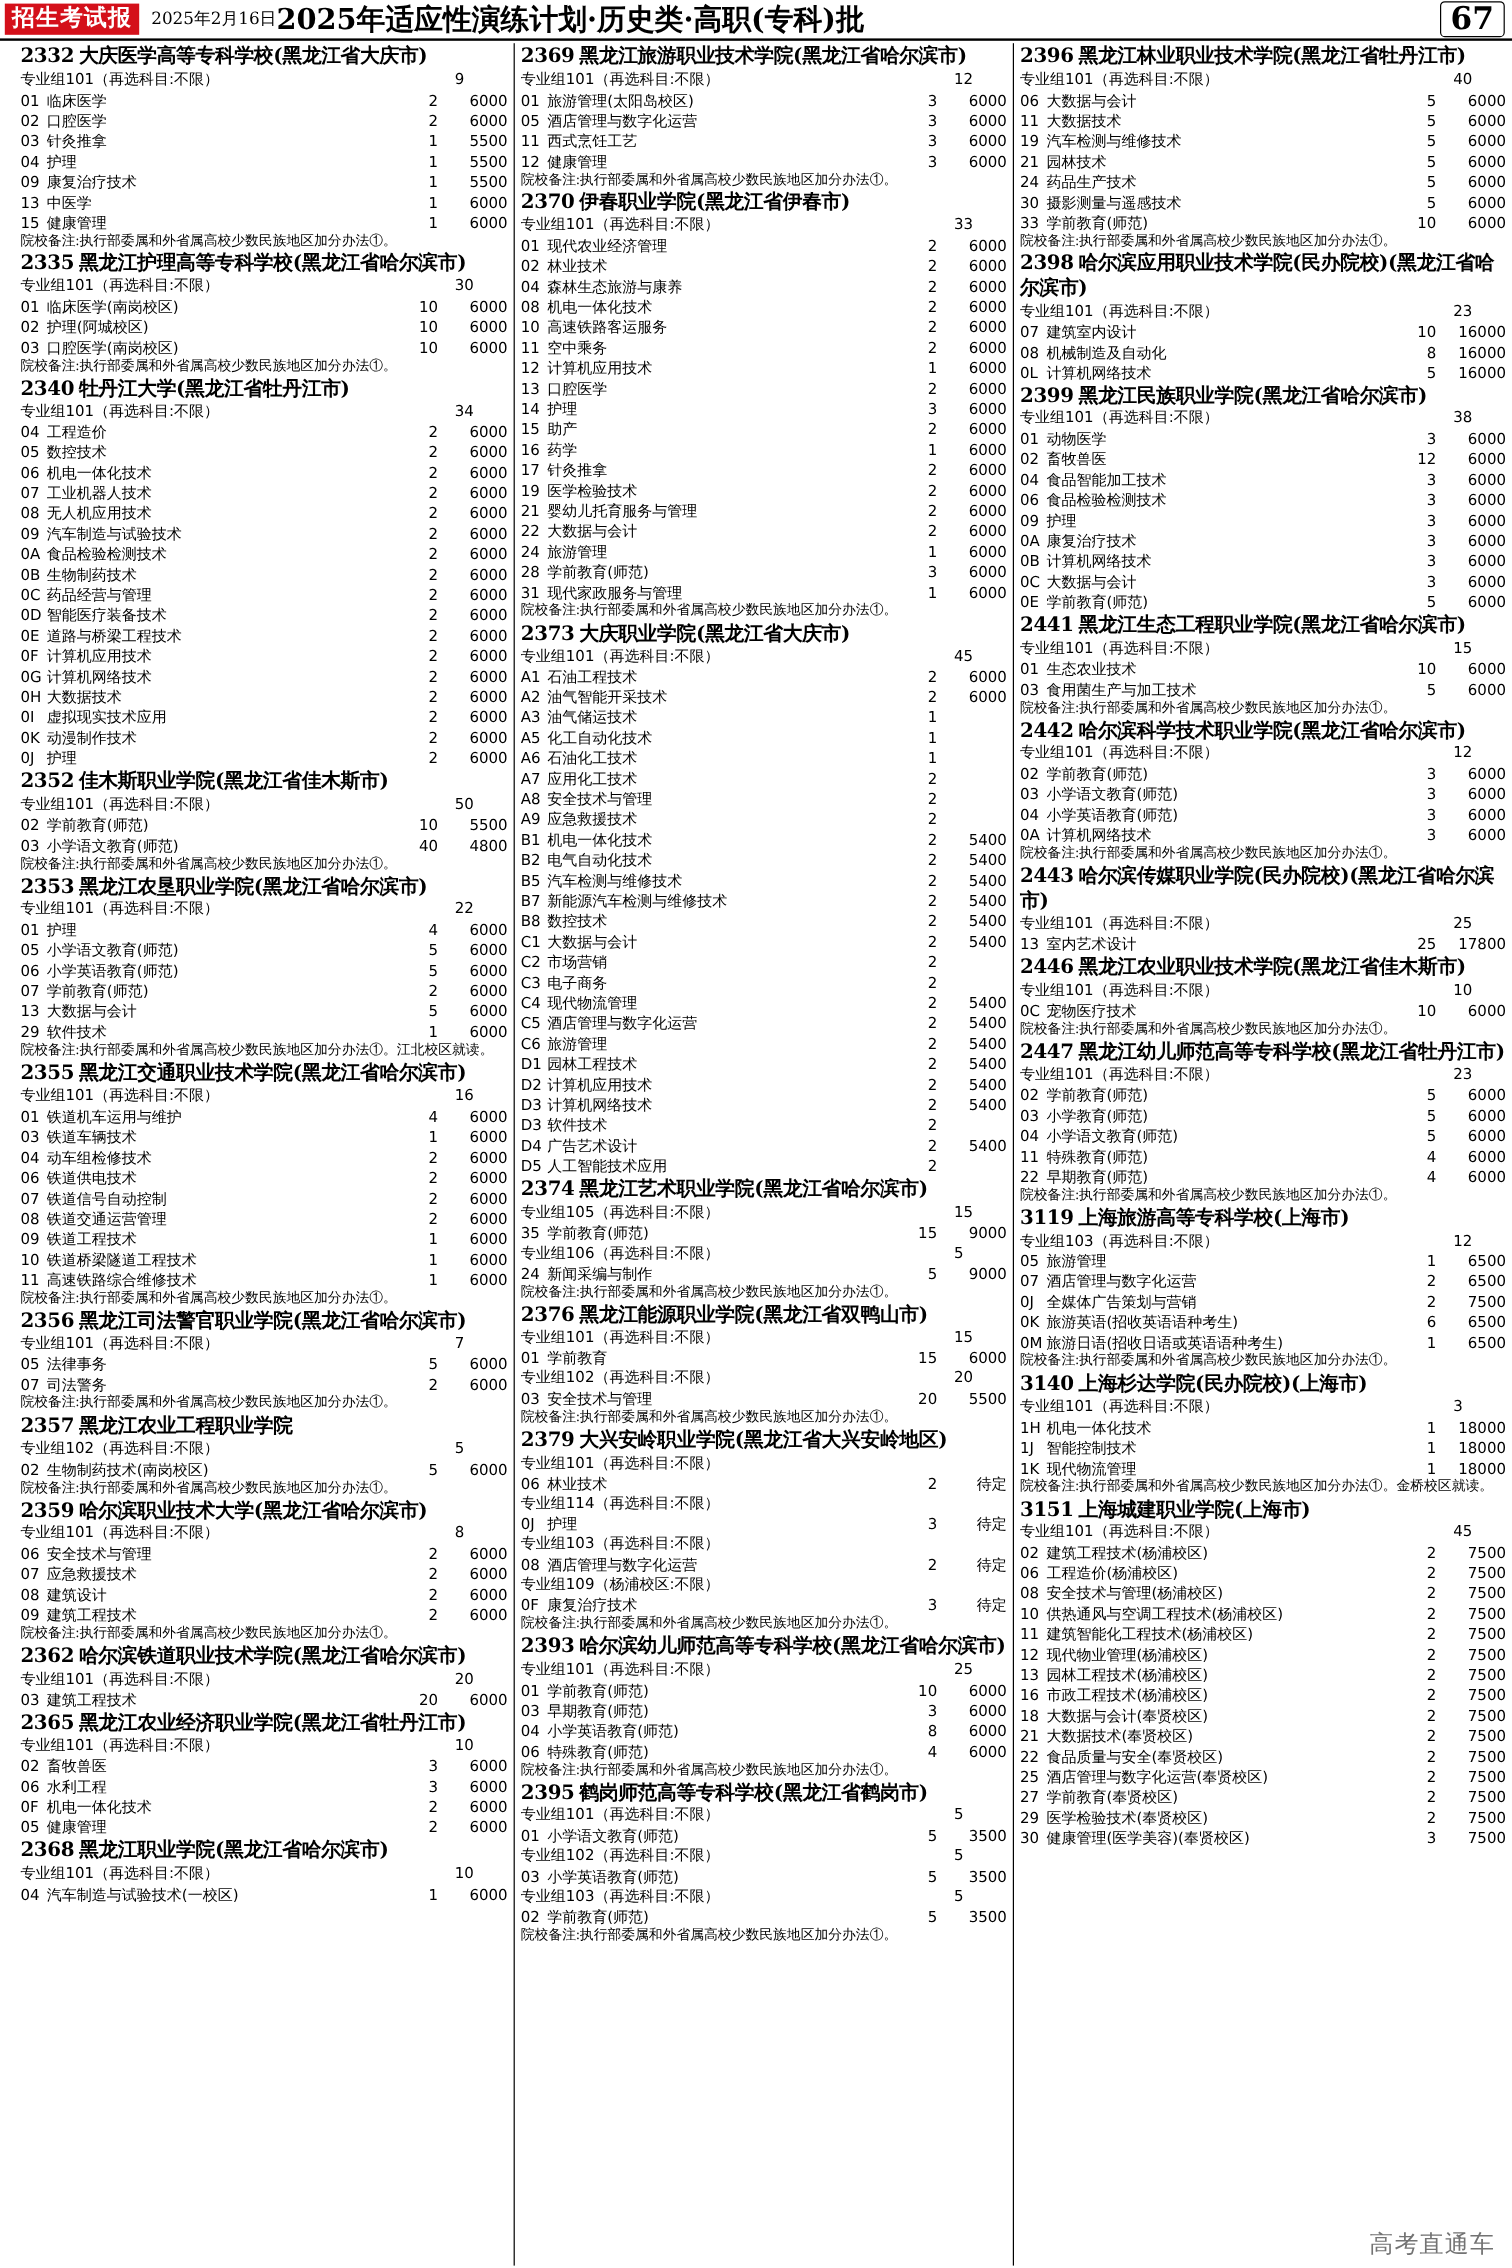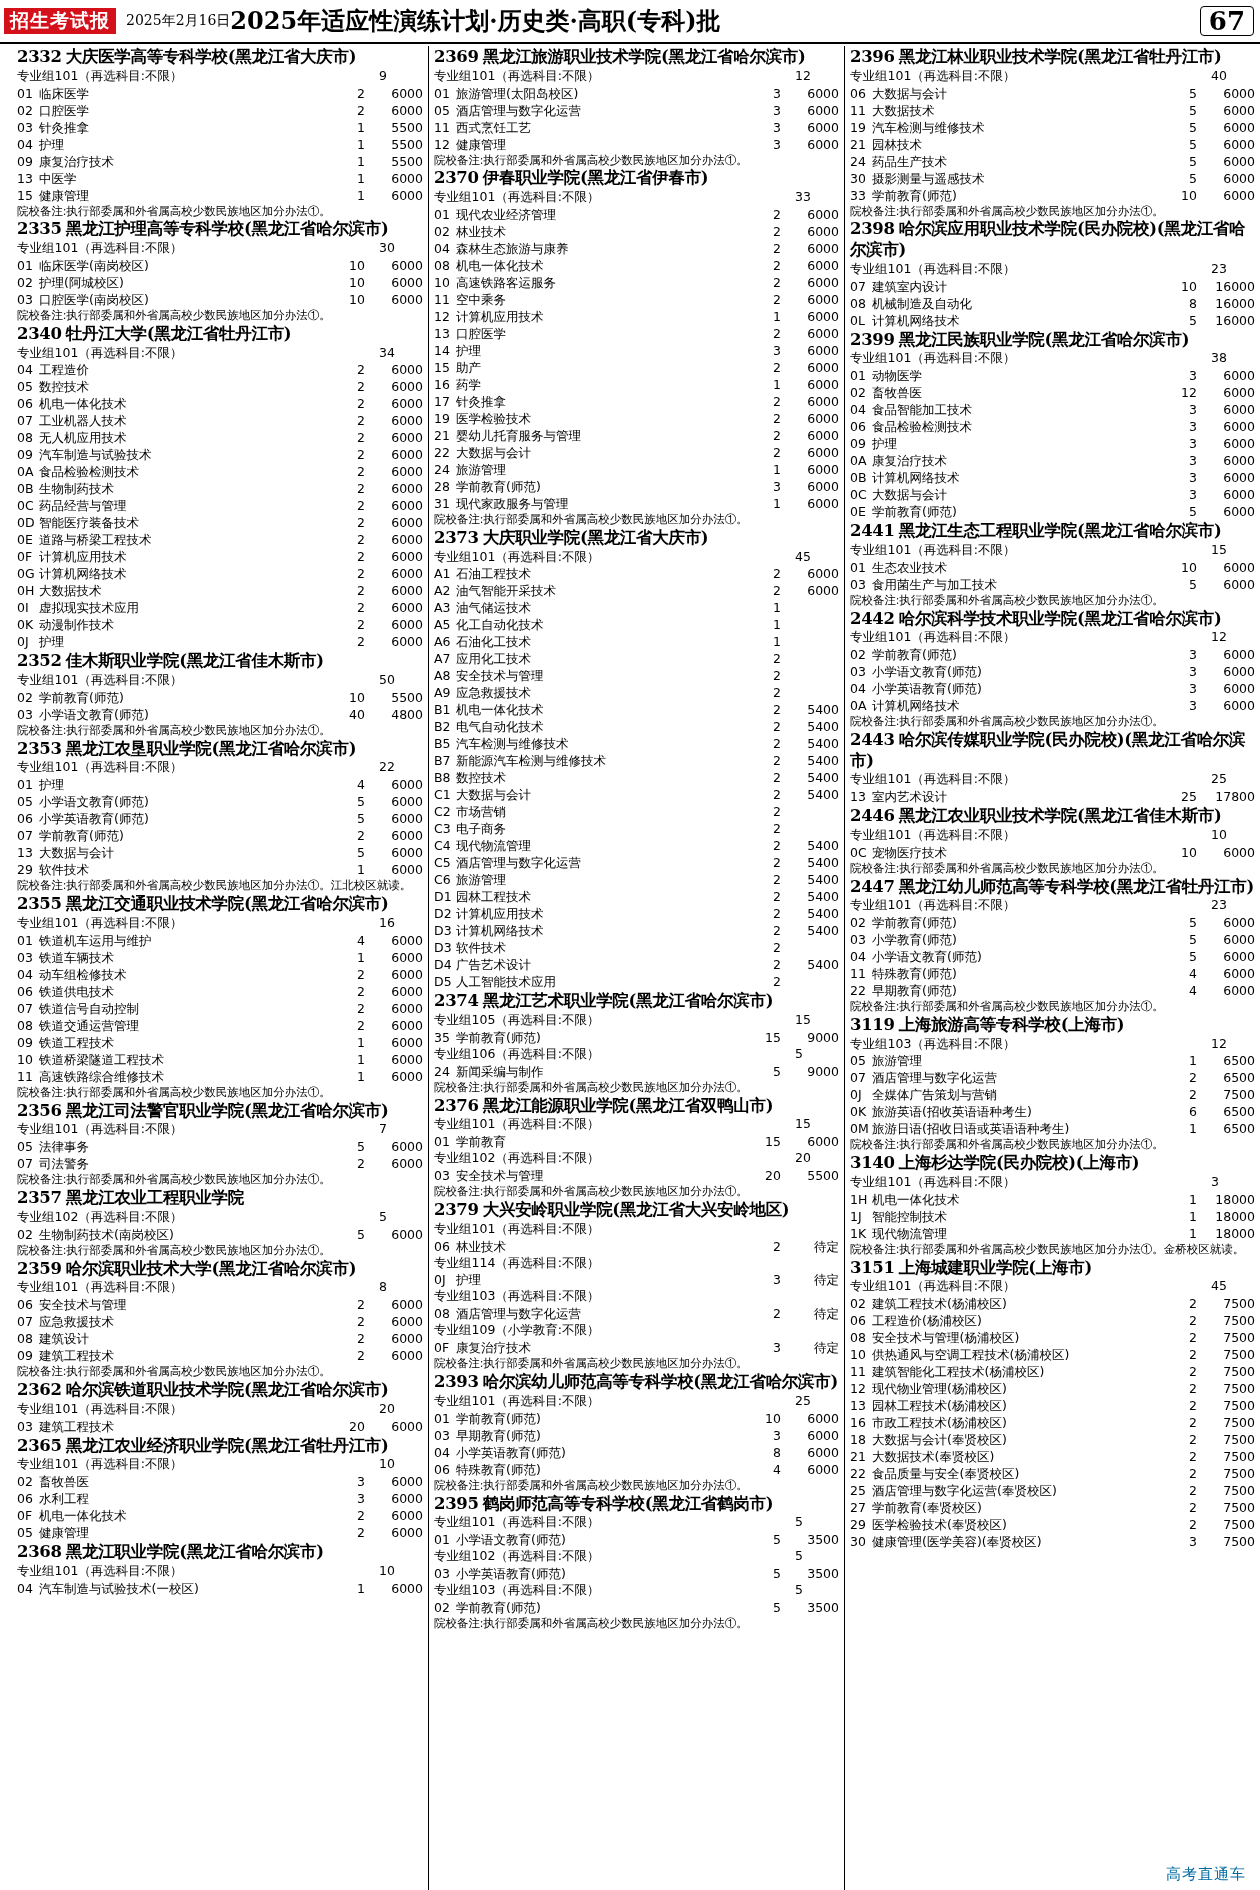--- a/index.html
+++ b/index.html
@@ -8,21 +8,21 @@
     width: 1260px;
     height: 1890px;
     background: #ffffff;
     font-family: "Liberation Sans", sans-serif;
     color: #000;
     position: relative;
     overflow: hidden;
   }
   
   .header {
-    height: 44px;
+    height: 34px;
     display: flex;
     align-items: center;
     border-bottom: 2px solid #000;
     padding: 0 6px 0 4px;
   }
   .logo {
     background: #d4101a;
     color: #fff;
     font-weight: bold;
     font-size: 19px;
@@ -97,22 +97,22 @@
   .major .m-fee { width: 58px; text-align: right; }
   .note {
     font-size: 11.5px;
     font-family: Liberation Serif, serif;
     line-height: 1.3;
   }
   .watermark {
     position: absolute;
     right: 14px;
     bottom: 6px;
-    font-size: 15px;
-    color: #0369a1;
+    font-size: 20px;
+    color: #737373;
     font-family: "DejaVu Serif", serif;
     letter-spacing: 1px;
   }
 </style>
 </head>
 <body>
 
 <div class="header">
   <span class="logo">招生考试报</span>
   <span class="header-date">2025年2月16日</span>
@@ -902,21 +902,21 @@
         <span class="g-label">专业组103（再选科目:不限）</span>
         <span class="g-plan"></span>
       </div>
       <div class="major">
         <span class="m-code">08</span>
         <span class="m-name">酒店管理与数字化运营</span>
         <span class="m-plan">2</span>
         <span class="m-fee">待定</span>
       </div>
       <div class="group">
-        <span class="g-label">专业组109（小学教育:不限）</span>
+        <span class="g-label">专业组109（杨浦校区:不限）</span>
         <span class="g-plan"></span>
       </div>
       <div class="major">
         <span class="m-code">0F</span>
         <span class="m-name">康复治疗技术</span>
         <span class="m-plan">3</span>
         <span class="m-fee">待定</span>
       </div>
       <div class="note">院校备注:执行部委属和外省属高校少数民族地区加分办法①。</div>
       <div class="school"><span class="code">2393</span><span>哈尔滨幼儿师范高等专科学校(黑龙江省哈尔滨市)</span></div>

